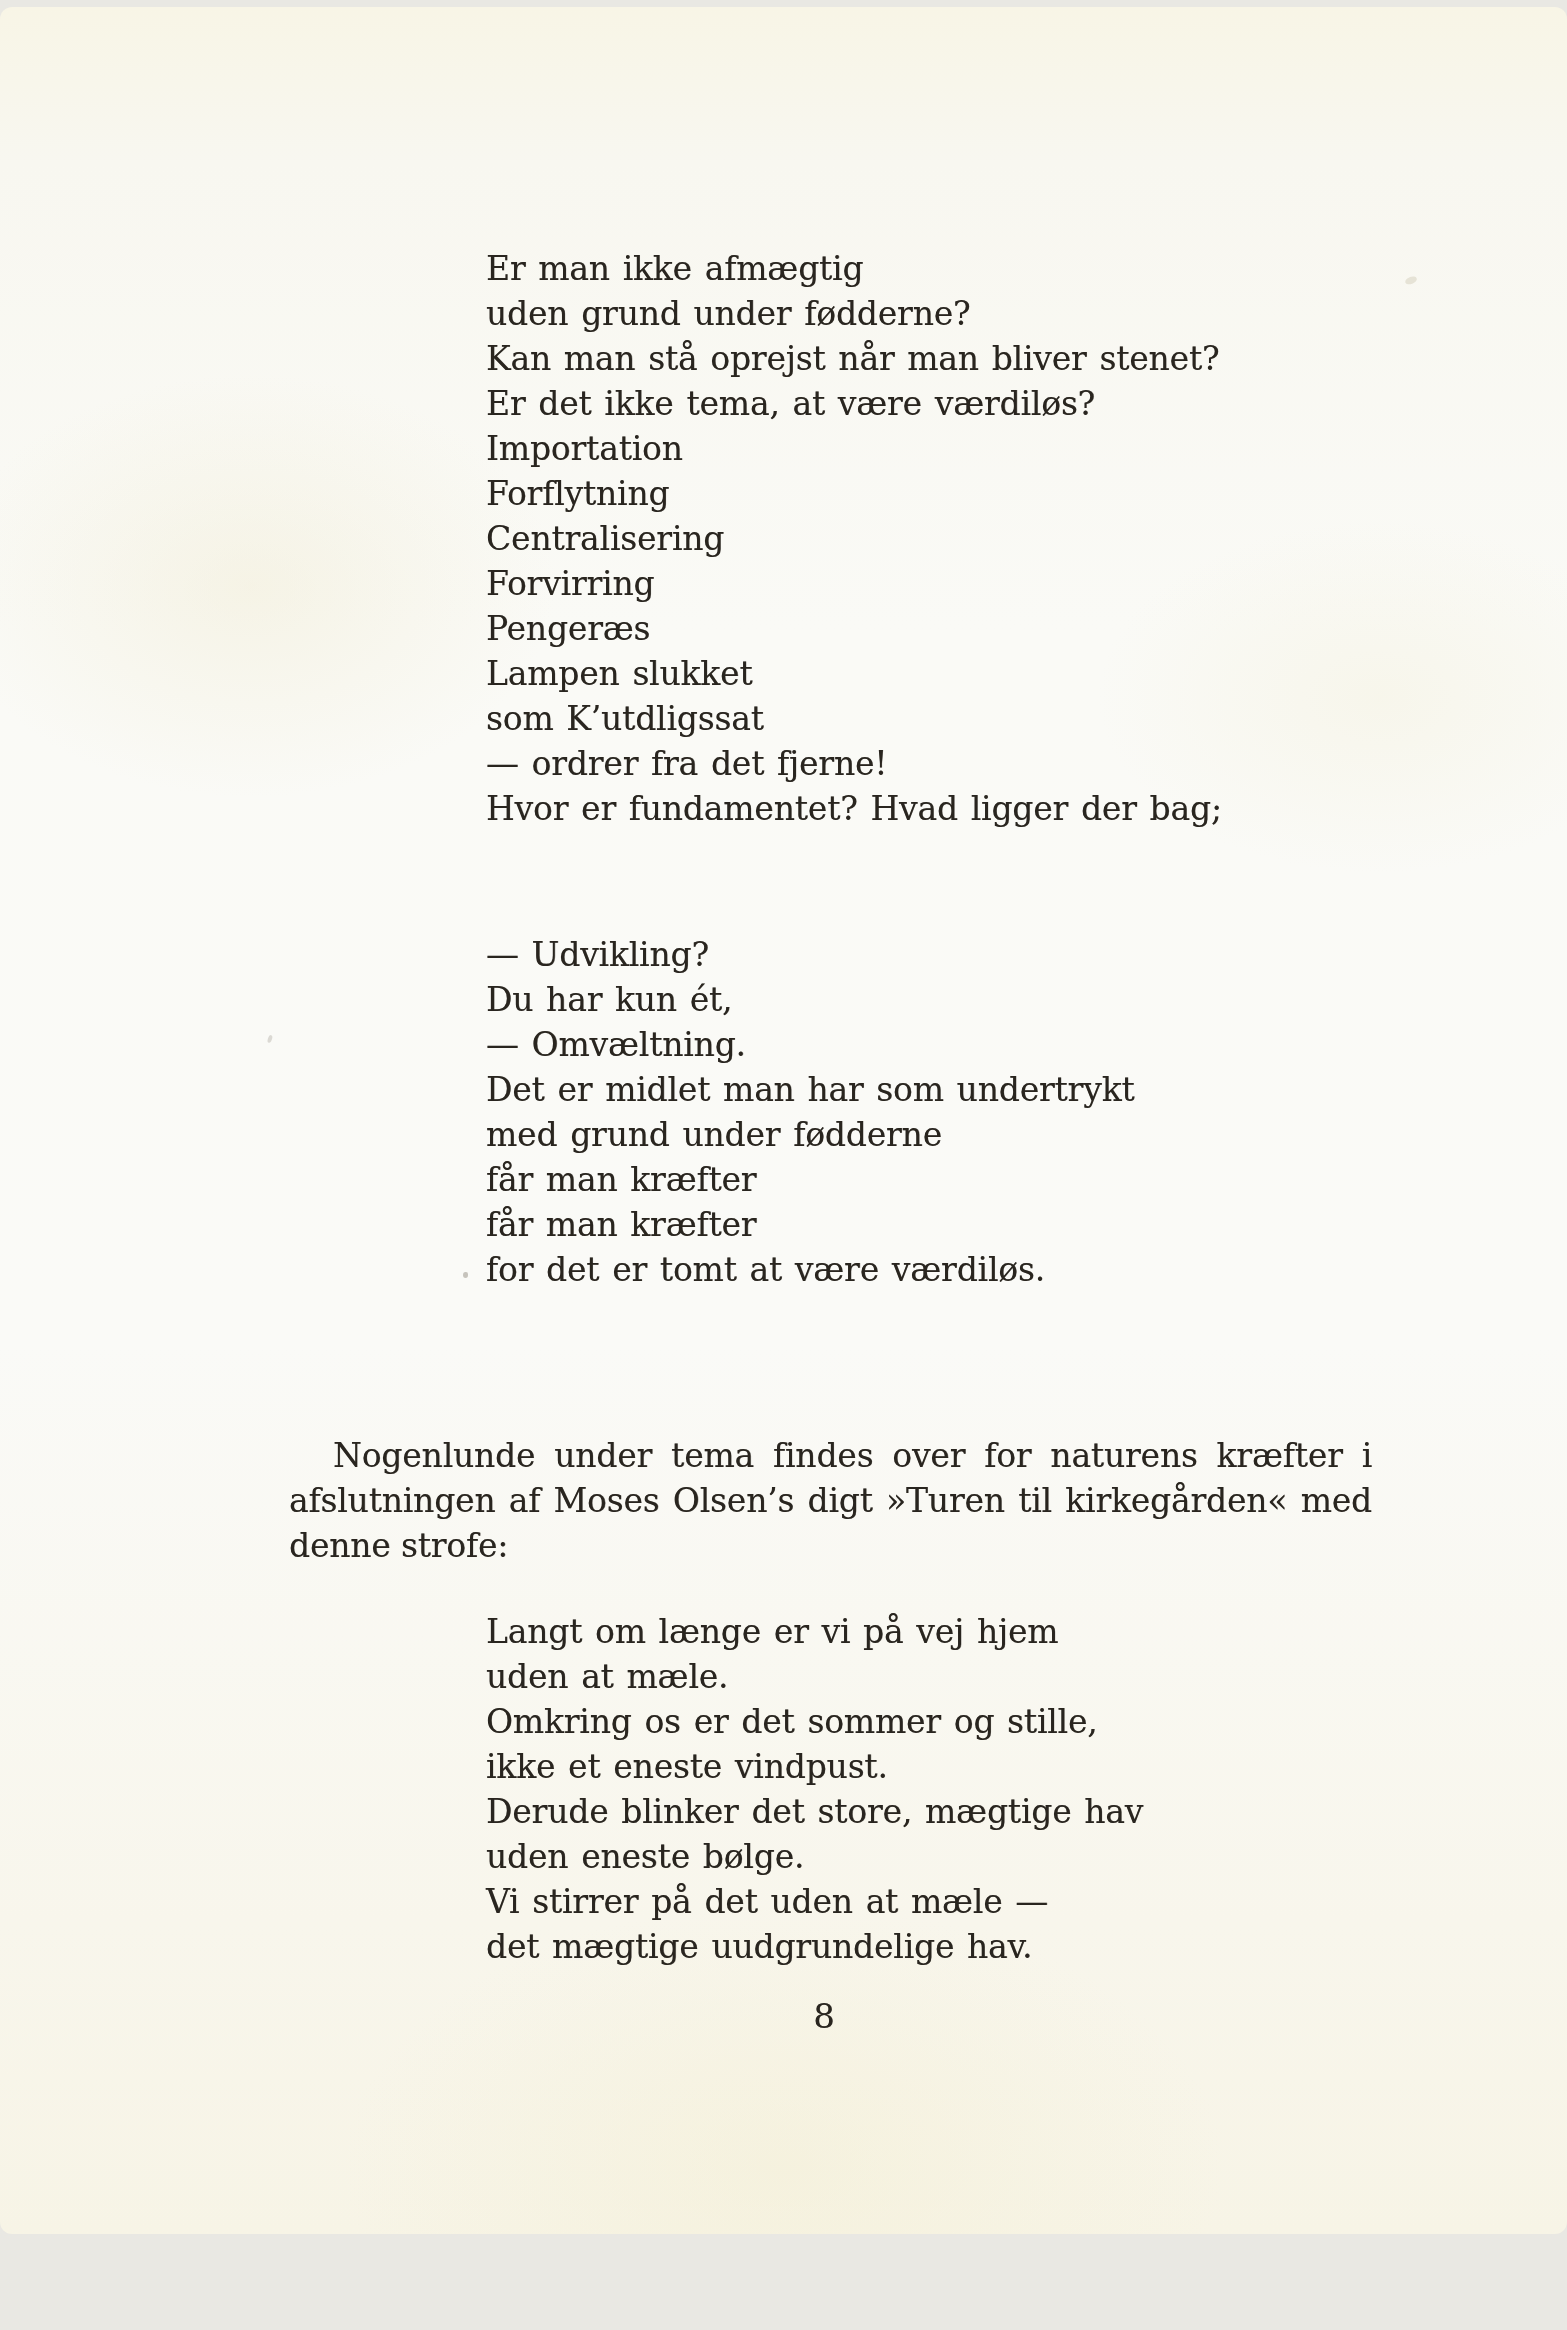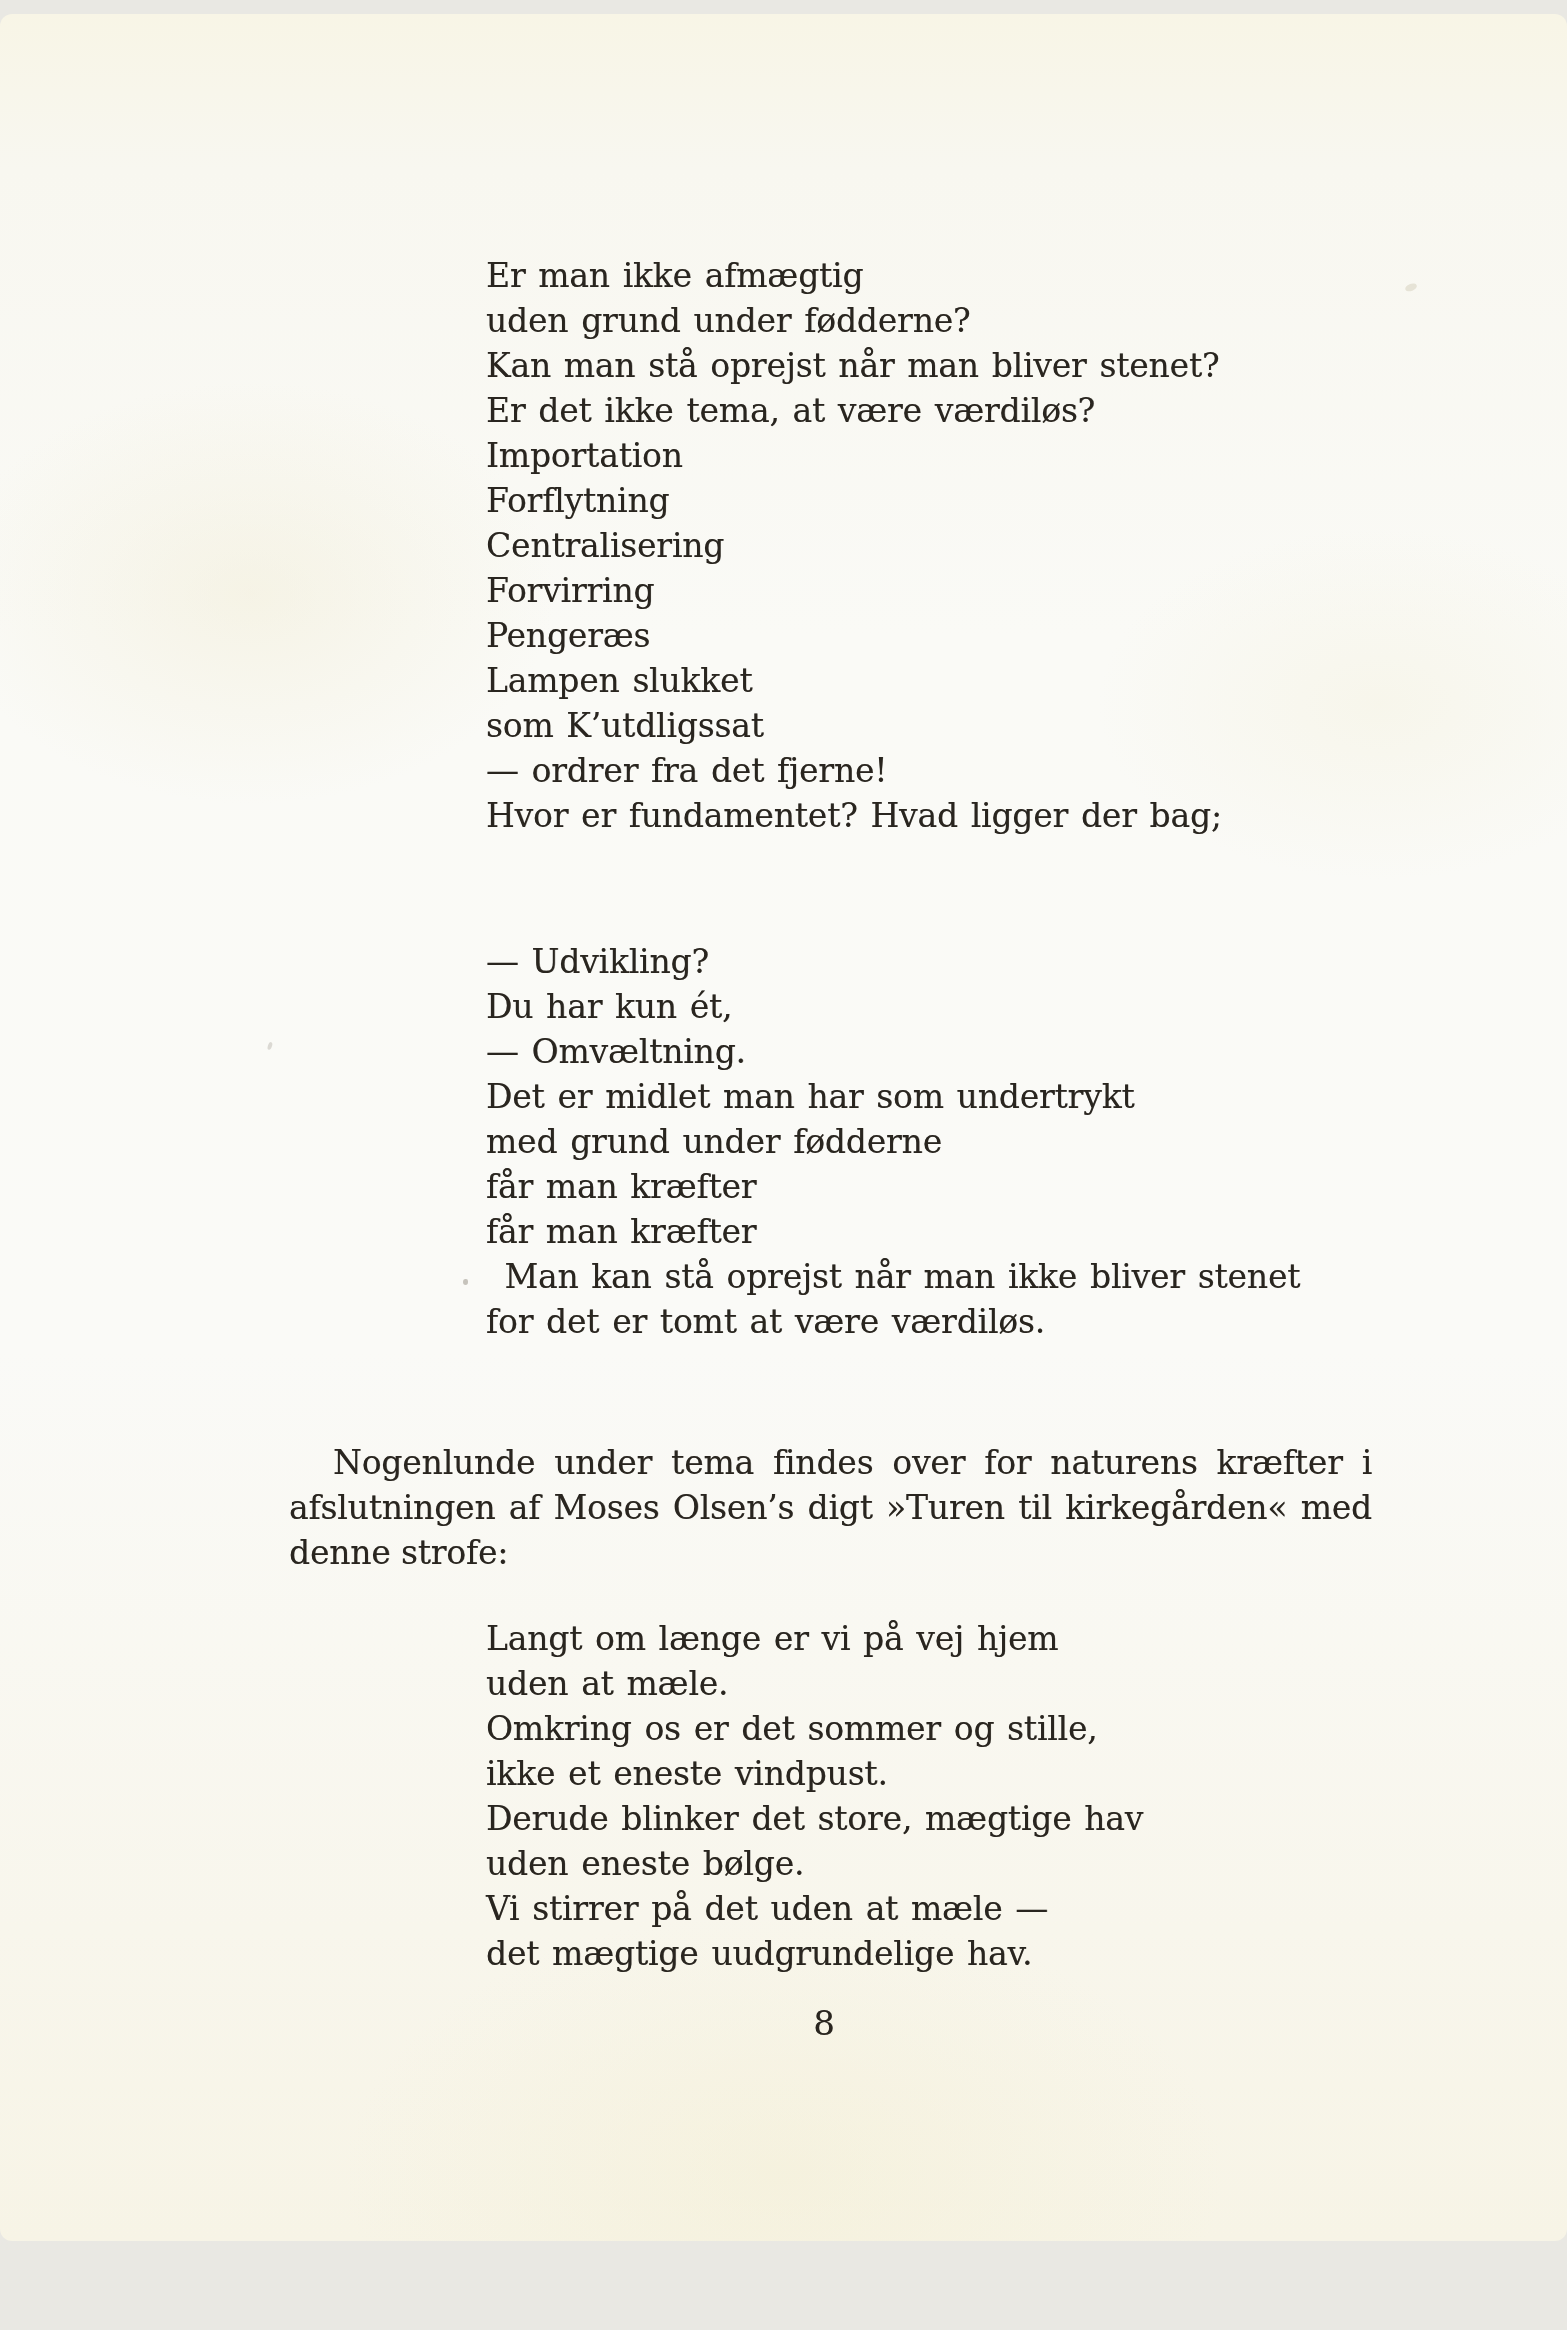--- a/index.html
+++ b/index.html
@@ -5,21 +5,21 @@
 <style>
   html, body {
     margin: 0;
     padding: 0;
     background: #e9e8e3;
   }
   .page {
     position: relative;
     width: 1567px;
     height: 2227px;
-    margin: 14px auto;
+    margin: 7px auto;
     overflow: hidden;
     color: #29251f;
     font-family: "DejaVu Serif", "Liberation Serif", serif;
     font-size: 33px;
     line-height: 45px;
     background:
       radial-gradient(ellipse 436px 302px at 16% 26%, rgba(239,233,206,0.40), rgba(239,233,206,0) 70%),
       radial-gradient(ellipse 402px 251px at 88% 31%, rgba(242,238,215,0.35), rgba(242,238,215,0) 70%),
       radial-gradient(ellipse 587px 352px at 50% 97%, rgba(243,238,211,0.45), rgba(243,238,211,0) 75%),
       linear-gradient(180deg, #f8f5e6 0%, #f8f7f0 7%, #fafaf6 28%, #fafaf7 60%, #f8f6ec 86%, #f7f4e6 100%);
@@ -123,21 +123,20 @@
   </section>
 
   <section class="stanza" id="stanza2">
     <div class="textline">— Udvikling?</div>
     <div class="textline">Du har kun ét,</div>
     <div class="textline">— Omvæltning.</div>
     <div class="textline">Det er midlet man har som undertrykt</div>
     <div class="textline">med grund under fødderne</div>
     <div class="textline">får man kræfter</div>
     <div class="textline">får man kræfter</div>
-    <div class="textline shifted">Man kan stå oprejst når man ikke bliver stenet</div>
     <div class="textline">for det er tomt at være værdiløs.</div>
   </section>
 
   <section class="prose">
     <div class="textline first-line">Nogenlunde under tema findes over for naturens kræfter i</div>
     <div class="textline">afslutningen af Moses Olsen’s digt »Turen til kirkegården« med</div>
     <div class="textline last-line">denne strofe:</div>
   </section>
 
   <section class="stanza" id="stanza3">

